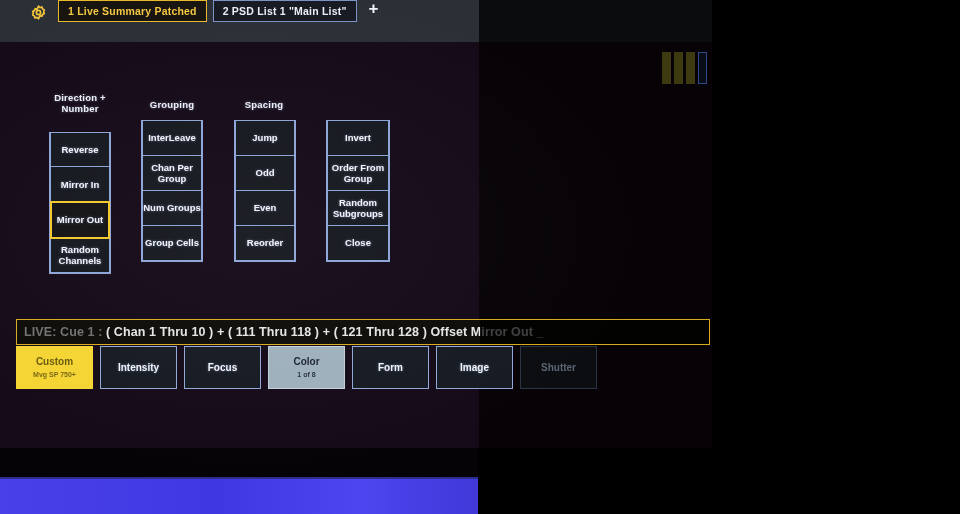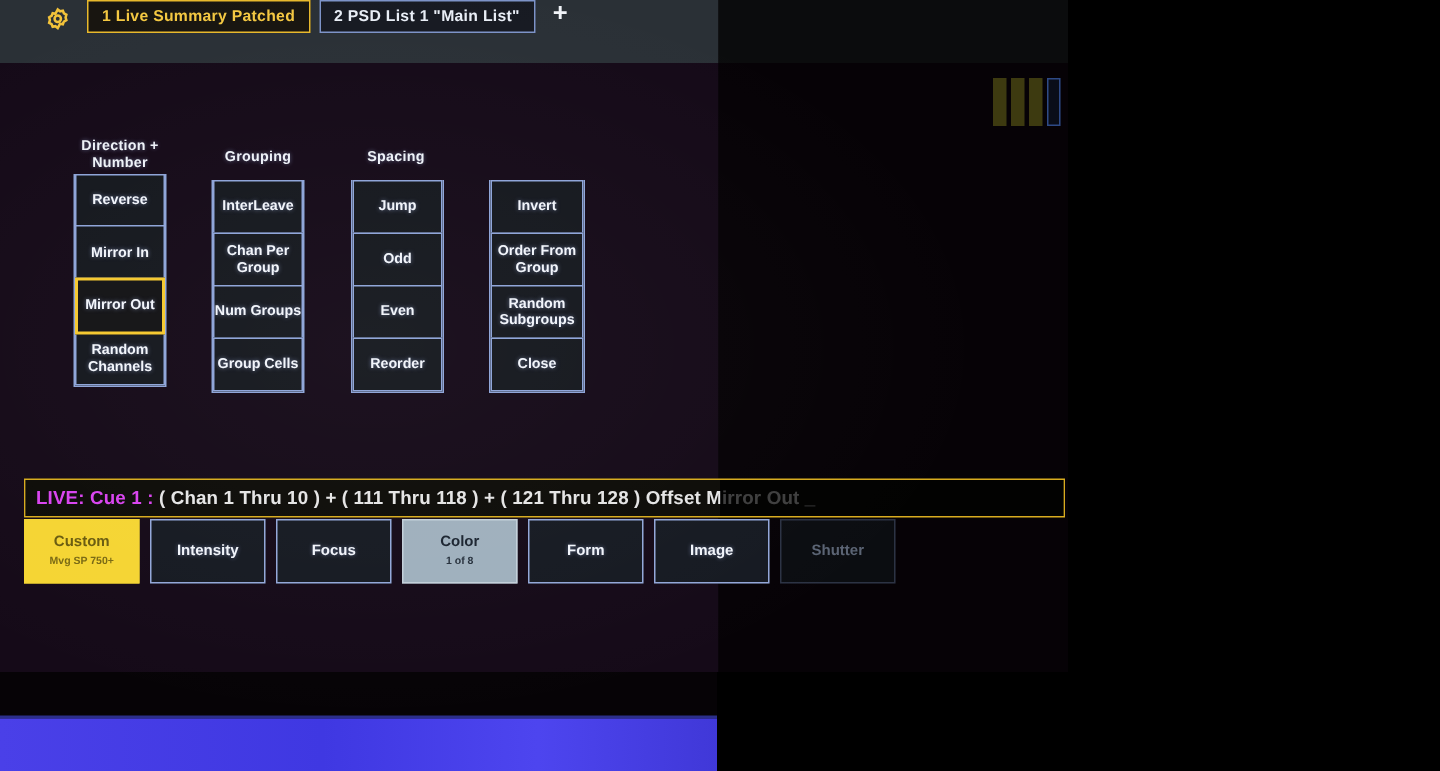--- a/index.html
+++ b/index.html
@@ -102,21 +102,21 @@
   }
   .cmd-lit{
     position:absolute;left:0;top:0;width:463px;height:100%;
     background:#0d0c08;
   }
   .cmd-text{
     position:relative;z-index:2;
     padding-left:7px;white-space:nowrap;
     font-size:12.5px;font-weight:bold;letter-spacing:.1px;line-height:22px;
   }
-  .cmd-text .live{color:#d946ef;}
+  .cmd-text .live{color:#737373;}
   .cmd-text .body{color:#e5e5e5;}
   
   .cmd-dimmer{
     position:absolute;left:463px;top:0;width:231px;height:100%;
     background:rgba(0,0,0,.72);z-index:3;pointer-events:none;
   }
   
   .cattabs{
     position:absolute;left:16px;top:346px;height:43px;
     display:flex;gap:7px;
@@ -195,21 +195,21 @@
       <span>2 PSD List 1 "Main List"</span>
     </div>
     <div class="tab-add">+</div>
   </div>
 
   <div class="col-title" style="left:44px;top:92px;width:72px;">Direction +
 Number</div>
   <div class="col-title" style="left:136px;top:99px;width:72px;">Grouping</div>
   <div class="col-title" style="left:228px;top:99px;width:72px;">Spacing</div>
 
-  <div class="btncol" style="left:49px;top:116px;width:62px;height:142px;">
+  <div class="btncol" style="left:49px;top:132px;width:62px;height:142px;">
     <div class="btn">Reverse</div>
     <div class="btn">Mirror In</div>
     <div class="btn sel">Mirror Out</div>
     <div class="btn">Random
 Channels</div>
   </div>
 
   <div class="btncol" style="left:141px;top:120px;width:62px;height:142px;">
     <div class="btn">InterLeave</div>
     <div class="btn">Chan Per

